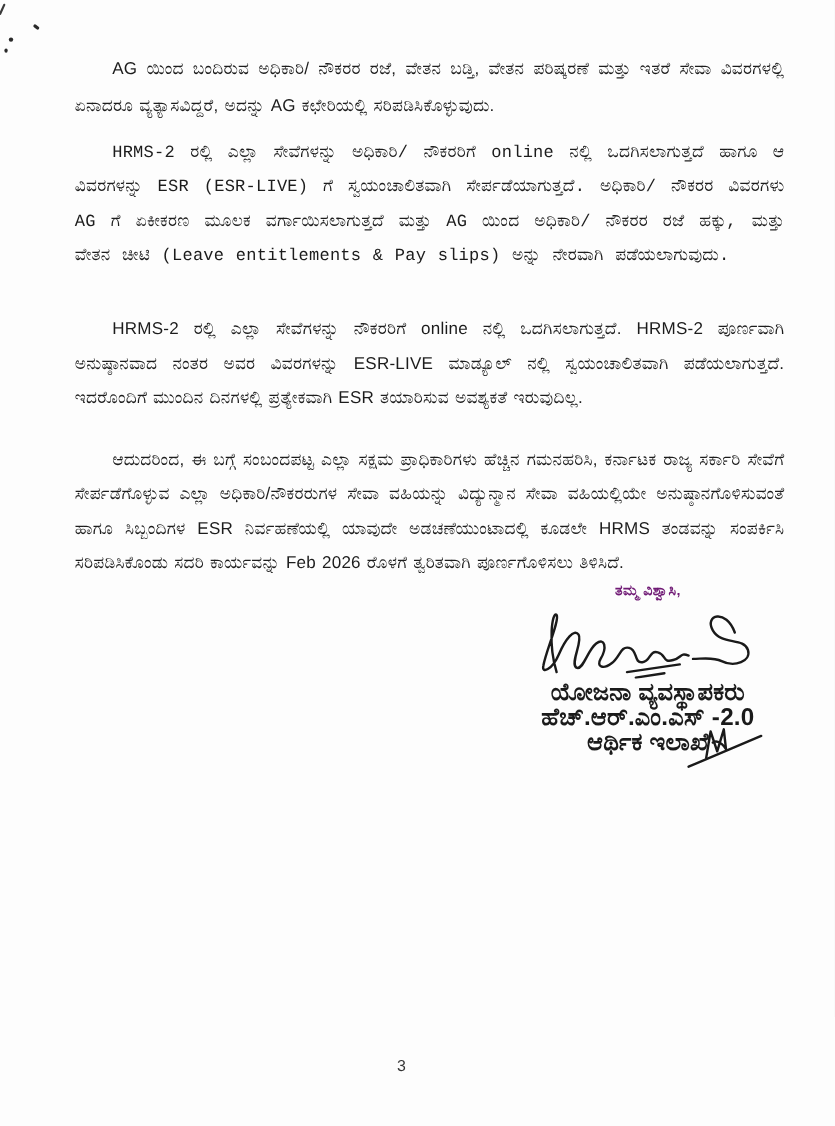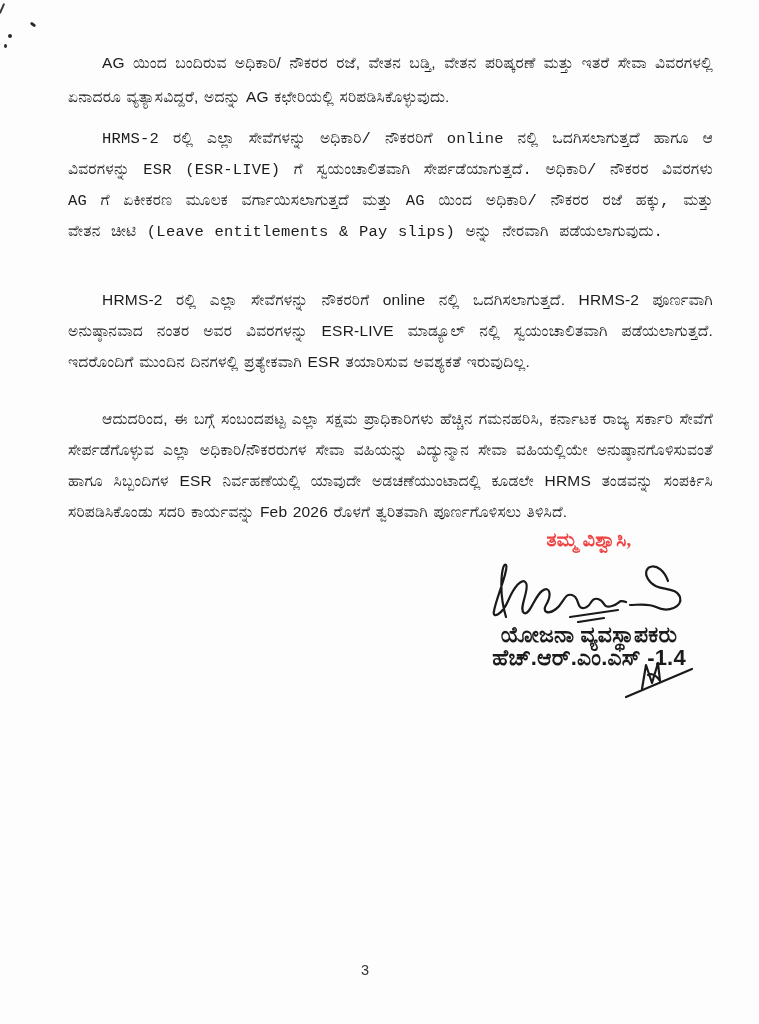--- a/index.html
+++ b/index.html
@@ -38,25 +38,24 @@
 
   
   .sig-block {
     position: absolute;
     left: 453px;
     top: 529px;
     width: 272px;
     text-align: center;
   }
   .sig-closing {
-    font-size: 19px;
+    font-size: 13px;
     font-weight: 600;
-    color: #ef4444;
+    color: #701a75;
     letter-spacing: 0.3px;
-    font-family: Liberation Serif, serif;
   }
   .sig-svg {
     display: block;
     margin: 2px auto 0 auto;
   }
   .sig-line {
     font-size: 22px;
     font-weight: 600;
     color: #1b1b1b;
     line-height: 23px;
@@ -118,21 +117,22 @@
 
         <path d="M196,28 C188,6 168,12 176,26 C184,40 204,32 208,44 C211,54 196,60 184,54
                  C176,50 166,52 158,52"></path>
 
         <path d="M98,64 L146,57"></path>
         <path d="M106,69 L132,65"></path>
       </g>
     </svg>
 
     <div class="sig-line">ಯೋಜನಾ ವ್ಯವಸ್ಥಾಪಕರು</div>
-    <div class="sig-line">ಹೆಚ್.ಆರ್.ಎಂ.ಎಸ್ -1.4</div>
+    <div class="sig-line">ಹೆಚ್.ಆರ್.ಎಂ.ಎಸ್ -2.0</div>
+    <div class="sig-line">ಆರ್ಥಿಕ ಇಲಾಖೆ</div>
 
     <svg class="initials-svg" width="82" height="44" viewBox="0 0 82 44">
       <g fill="none" stroke="#1a1a1a" stroke-width="2.2" stroke-linecap="round" stroke-linejoin="round">
         <path d="M8,40 L74,12"></path>
         <path d="M24,32 L28,8 L34,26 L40,6 L42,24 C42,24 36,14 30,18"></path>
       </g>
     </svg>
   </div>
 
   <div class="page-number">3</div>

